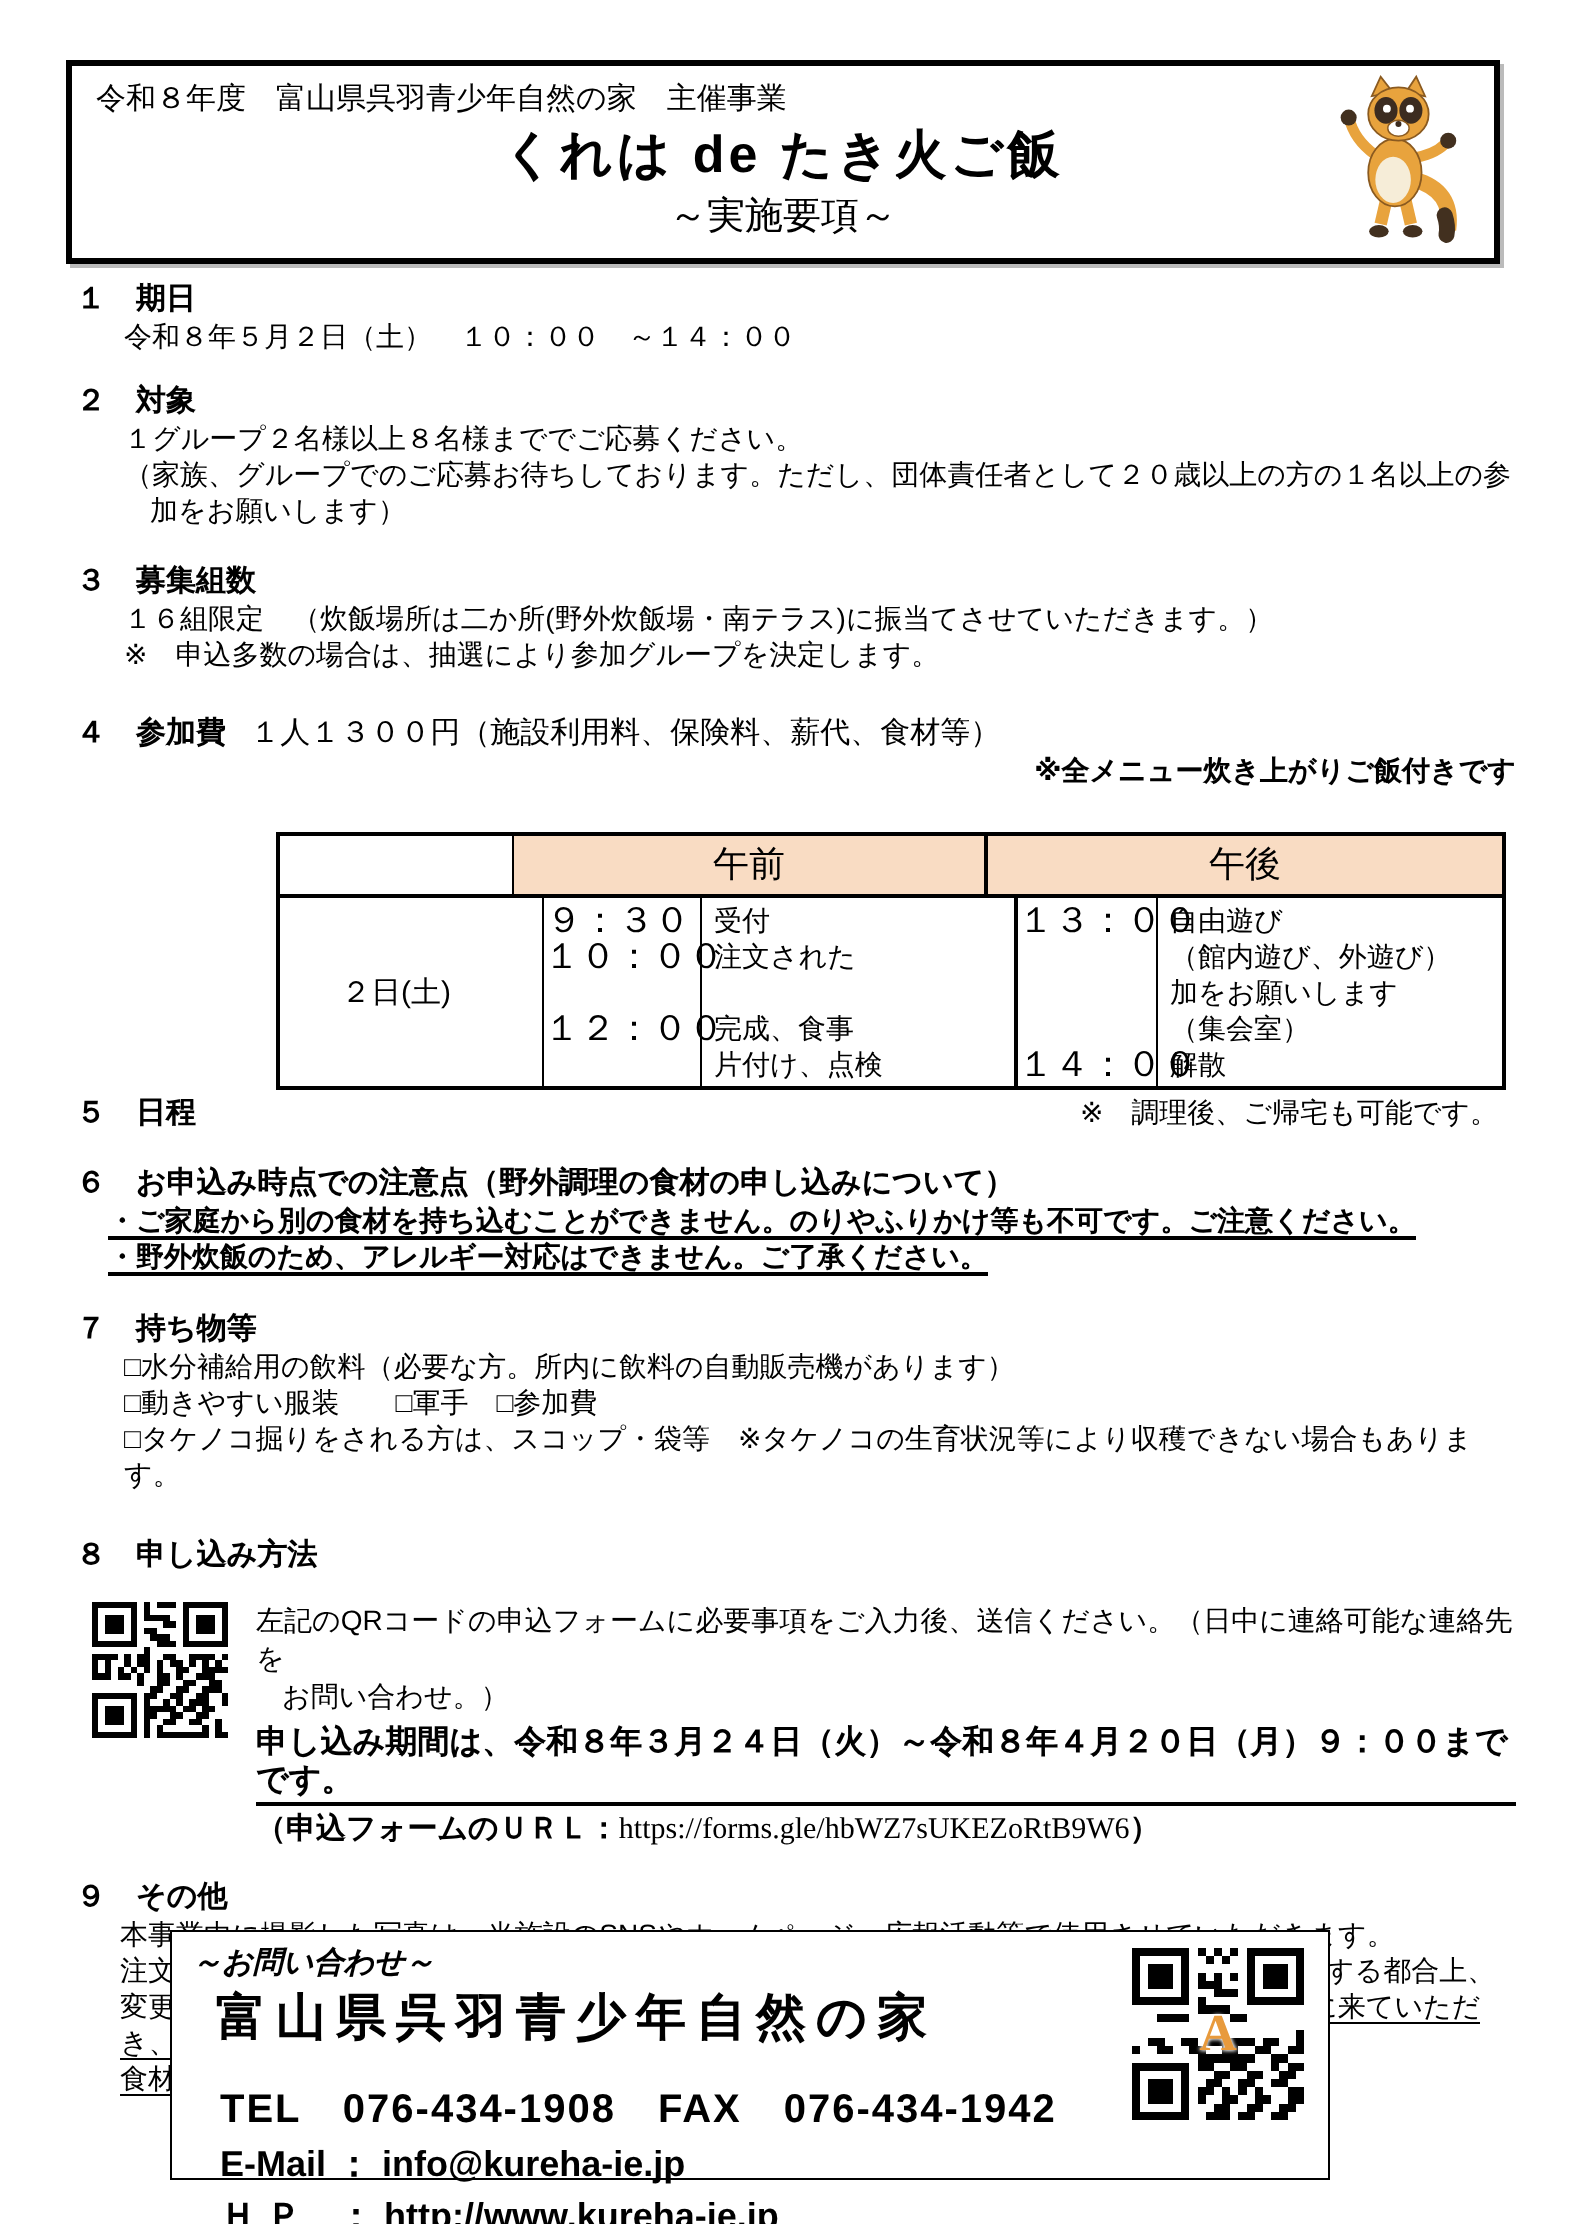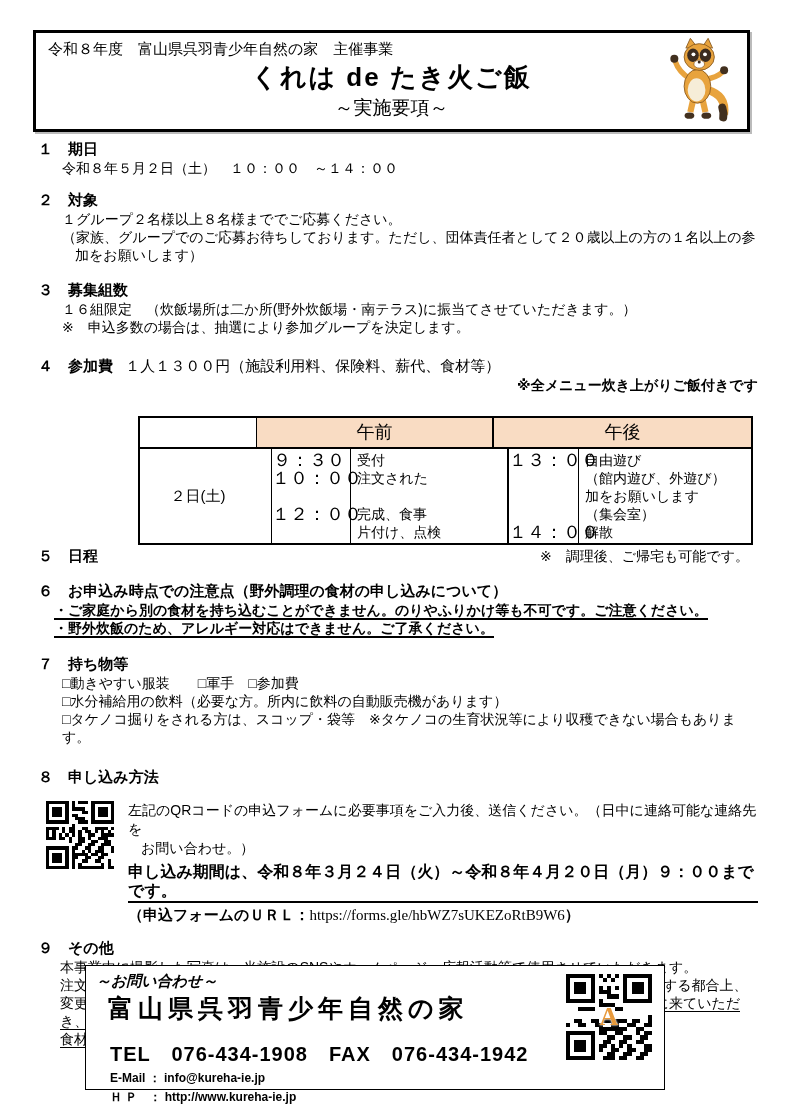--- a/index.html
+++ b/index.html
@@ -41,21 +41,21 @@
   .qr-big{width:86px;height:86px;}
   .sec8-text{margin-left:14px;line-height:19px;}
   .period{font-size:16px;font-weight:bold;border-bottom:2.5px solid #000;display:inline-block;padding-bottom:1px;}
   .url-line{font-weight:bold;font-size:15px;margin-top:2px;}
   .url{font-family:"Liberation Serif","DejaVu Serif",serif;font-weight:normal;font-size:15px;}
   
   .footer-box{position:absolute;left:85px;top:965px;width:578px;height:123px;border:1.5px solid #000;background:#fff;}
   .ft-head{font-style:italic;font-weight:bold;font-size:15px;margin:6px 0 0 10px;}
   .ft-name{font-weight:bold;font-size:25px;letter-spacing:5px;margin:1px 0 16px 22px;white-space:nowrap;}
   .ft-tel{font-weight:bold;font-size:20px;margin:2px 0 0 24px;letter-spacing:1px;}
-  .ft-line{font-weight:bold;font-size:12px;margin:2px 0 0 24px;}
+  .ft-line{font-weight:bold;font-size:18px;margin:2px 0 0 24px;}
   .ft-qr-wrap{position:absolute;right:12px;top:8px;width:86px;height:86px;}
   .qr-logo{position:absolute;left:50%;top:50%;transform:translate(-50%,-50%);
            font-size:26px;font-weight:bold;color:#E89A3C;text-shadow:0 0 2px #fff,0 0 2px #fff;
            font-family:"Liberation Serif",serif;}
   .gap4{height:4px;}
 </style>
 </head>
 <body>
 
 <div class="page">
@@ -179,22 +179,22 @@
         <div><span class="bold u2">・ご家庭から別の食材を持ち込むことができません。のりやふりかけ等も不可です。ご注意ください。</span></div>
         <div><span class="bold u2">・野外炊飯のため、アレルギー対応はできません。ご了承ください。</span></div>
       </div>
     </div>
 
     <div class="sec" style="margin-top:18px;">
       <div class="sec-head">
         <span class="num">７</span><span>持ち物等</span>
       </div>
       <div class="sec-body">
+        <div>□水分補給用の飲料（必要な方。所内に飲料の自動販売機があります）</div>
         <div>□動きやすい服装　　□軍手　□参加費</div>
-        <div>□水分補給用の飲料（必要な方。所内に飲料の自動販売機があります）</div>
         <div>□タケノコ掘りをされる方は、スコップ・袋等　※タケノコの生育状況等により収穫できない場合もあります。</div>
       </div>
     </div>
 
     <div class="sec" style="margin-top:22px;">
       <div class="sec-head">
         <span class="num">８</span><span>申し込み方法</span>
       </div>
       <div class="sec8-row">
         <svg class="qr" viewBox="0 0 21 21" shape-rendering="crispEdges" fill="#000">

